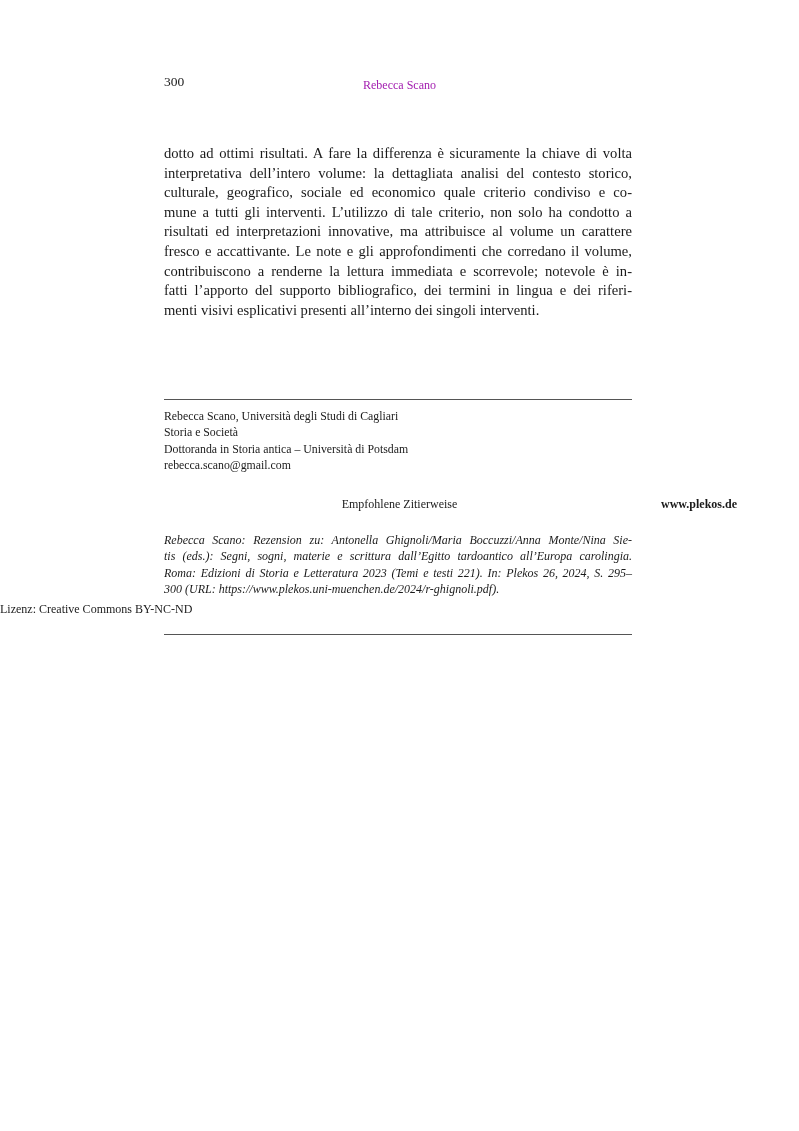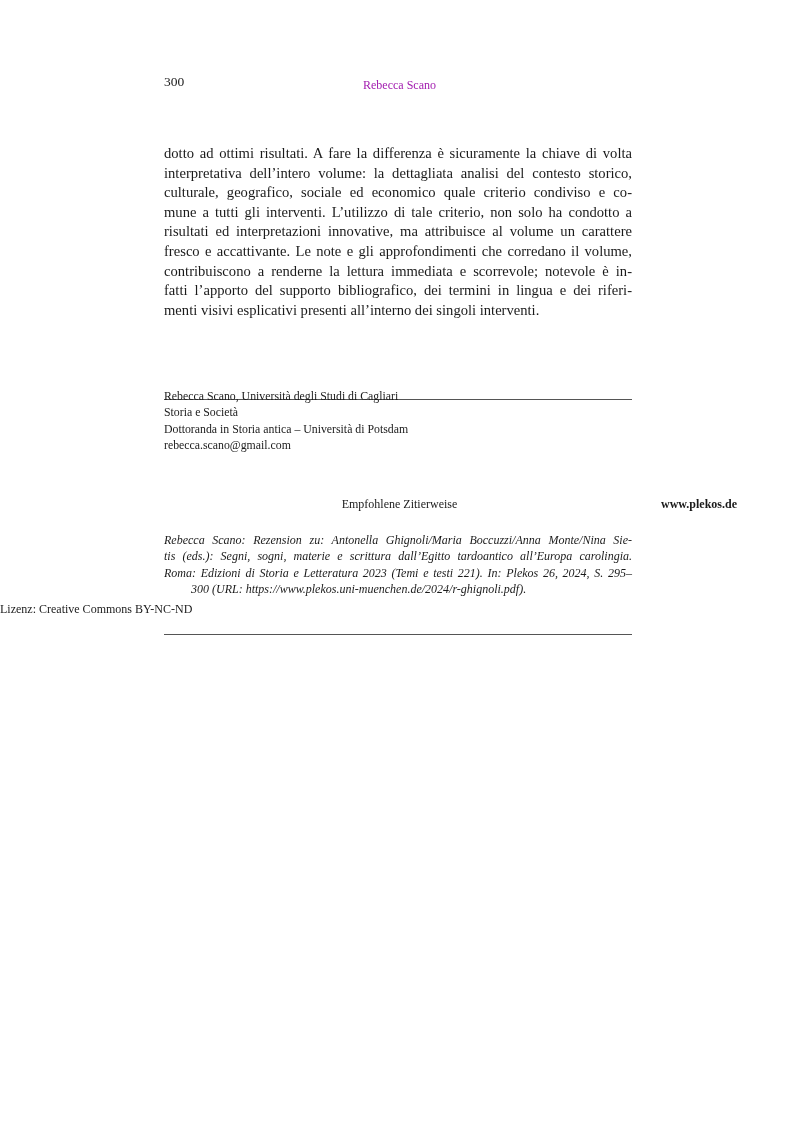--- a/index.html
+++ b/index.html
@@ -6,27 +6,27 @@
   body { width: 799px; height: 1131px; position: relative; overflow: hidden;
          font-family: "Liberation Serif", "DejaVu Serif", serif; color: #1a1a1a; }
   .page-number { position: absolute; left: 164px; top: 74px; font-size: 13.5px; }
   .running-head { position: absolute; left: 0; width: 799px; top: 78px; text-align: center; font-size: 12px; color: #a21caf; }
   .body-text { position: absolute; left: 164px; top: 144px; width: 468px; font-size: 14.6px; line-height: 19.6px; text-align: justify; }
   .body-text .line { display: block; text-align: justify; text-align-last: justify; white-space: nowrap; }
   .body-text .line.last { text-align-last: left; }
   .rule { position: absolute; left: 164px; width: 468px; border-top: 1px solid #555; }
   .rule.top { top: 399px; }
   .rule.bottom { top: 634px; }
-  .affil { position: absolute; left: 164px; top: 388px; font-size: 11.8px; line-height: 16.3px; }
+  .affil { position: absolute; left: 164px; top: 408px; font-size: 11.8px; line-height: 16.3px; }
   .affil div { white-space: nowrap; }
   .site { position: absolute; left: 0; width: 737px; top: 497px; text-align: right; font-size: 12px; font-weight: bold; }
   .cite-head { position: absolute; left: 0; width: 799px; top: 497px; text-align: center; font-size: 12px; }
   .cite { position: absolute; left: 164px; top: 532px; width: 468px; font-size: 12px; line-height: 16.3px; font-style: italic; }
   .cite .line { display: block; text-align: justify; text-align-last: justify; white-space: nowrap; }
-  .cite .line.last { text-align-last: left; margin-left: 27px; }
+  .cite .line.last { text-align-last: left; }
   .license { position: absolute; left: 0; width: 799px; top: 602px; text-align: left; font-size: 12px; }
 </style>
 </head>
 <body>
 
 <div>
   <div class="page-number">300</div>
   <div class="running-head">Rebecca Scano</div>
 </div>
 

